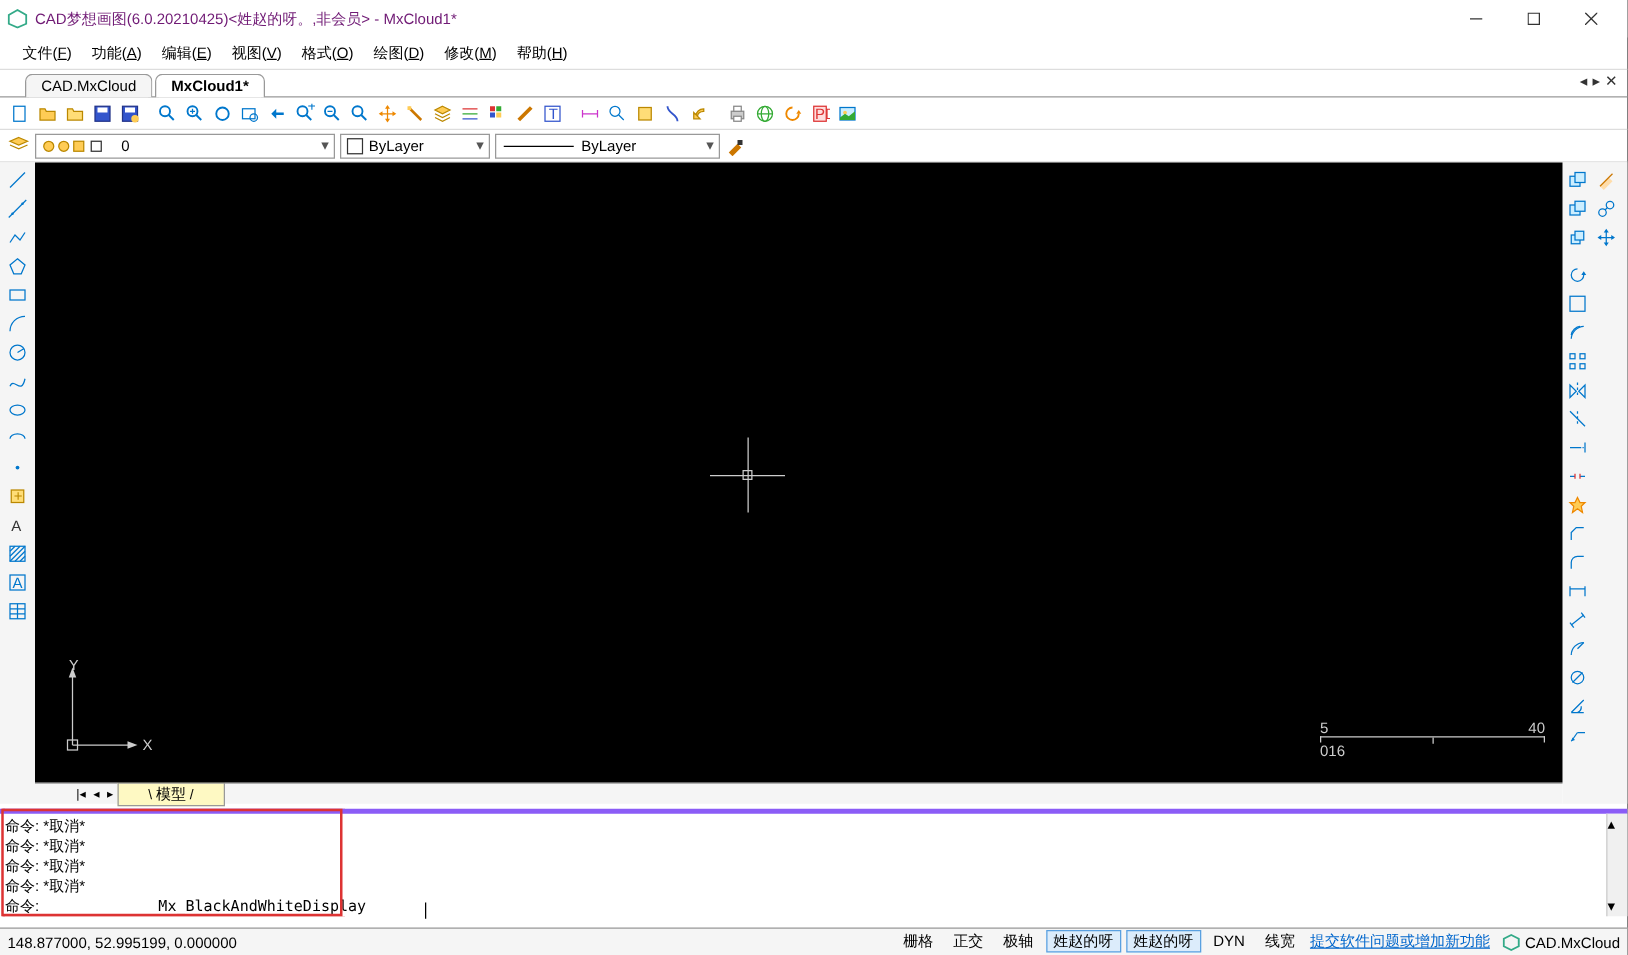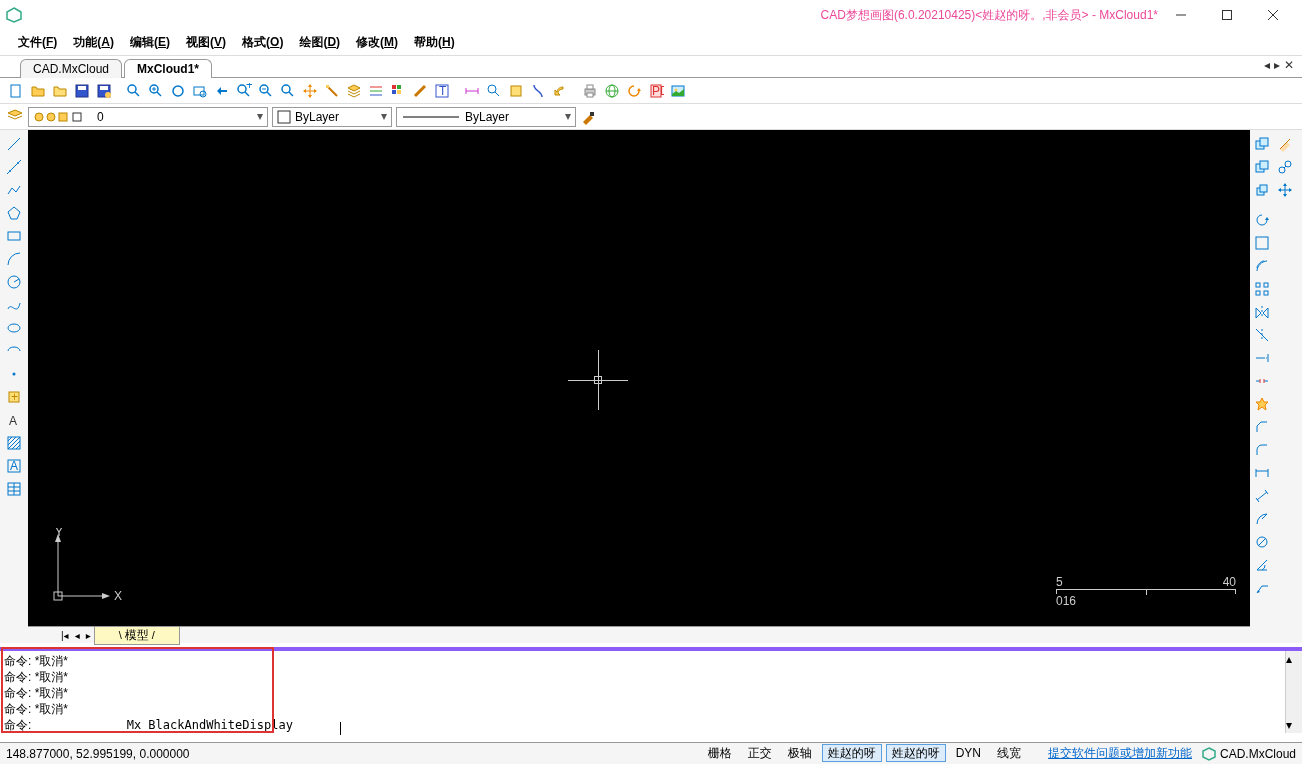--- a/index.html
+++ b/index.html
@@ -1,22 +1,22 @@
 <!DOCTYPE html>
 <html><head>
 <meta charset="utf-8">
 <style>
 * { margin: 0; padding: 0; box-sizing: border-box; font-family: "Microsoft YaHei", Arial, sans-serif; font-size: 12px; }
 body { background: #fff; width: 1302px; height: 764px; overflow: hidden; position: relative; }
 .titlebar { height: 30px; display: flex; align-items: center; padding: 0 6px; background: #fff; }
 .titlebar .logo { width: 16px; height: 16px; margin-right: 6px; color: #3a8; font-weight: bold; }
-.titlebar .title { flex: 1; color: #ec4899; text-align: right; }
+.titlebar .title { flex: 1; color: #701a75; }
 .titlebar .winbtn { width: 46px; height: 30px; display: flex; align-items: center; justify-content: center; color: #333; }
 .menubar { height: 26px; display: flex; align-items: center; padding: 0 10px; border-bottom: 1px solid #ddd; }
-.menubar .menuitem { padding: 3px 8px; cursor: pointer; font-weight: bold; }
+.menubar .menuitem { padding: 3px 8px; cursor: pointer; }
 .menubar .menuitem u { text-decoration: underline; }
 .doctabs { height: 22px; display: flex; align-items: flex-end; padding-left: 20px; border-bottom: 1px solid #999; position: relative; }
 .doctabs .tab { padding: 2px 12px; border: 1px solid #999; border-bottom: none; border-radius: 6px 6px 0 0; background: #f5f5f5; margin-right: 2px; position: relative; top: 1px; }
 .doctabs .tab.active { background: #fff; font-weight: bold; }
 .doctabs .tabctrls { position: absolute; right: 8px; top: 2px; display: flex; gap: 4px; color: #333; }
 .toolbar1 { height: 26px; display: flex; align-items: center; padding: 0 6px; border-bottom: 1px solid #ddd; gap: 2px; }
 .toolbar1 .tbtn { width: 20px; height: 20px; display: flex; align-items: center; justify-content: center; border: 1px solid transparent; }
 .toolbar2 { height: 26px; display: flex; align-items: center; padding: 0 6px; border-bottom: 1px solid #ddd; gap: 4px; }
 .toolbar2 select, .toolbar2 .combo { border: 1px solid #999; height: 20px; background: #fff; padding: 0 18px 0 4px; appearance: none; position: relative; }
 .combo::after { content: "▾"; position: absolute; right: 4px; top: 1px; color: #555; }
@@ -40,21 +40,21 @@
 .modeltabs .mtab { padding: 0 24px; border: 1px solid #999; font-size: 11px; background: #fef9c3; }
 .modeltabs .navbtn { font-size: 10px; padding: 0 3px; }
 .cmdhistory { border: 2px solid #d33; height: 86px; background: #fff; padding: 2px 4px; font-family: "SimSun", monospace; font-size: 13px; line-height: 16px; position: relative; overflow: hidden; }
 .cmdinput-row { display: flex; align-items: flex-end; gap: 46px; }
 .cmdinput-row .cursor { display: inline-block; width: 1px; height: 13px; background: #000; margin-left: 1px; animation: blink 1s infinite; position: relative; top: 2px; }
 .statusbar { height: 22px; display: flex; align-items: center; border-top: 1px solid #999; background: #f5f5f5; padding: 0 6px; }
 .statusbar .coords { flex: 0 0 auto; padding-right: 20px; }
 .statusbar .sp { flex: 1; }
 .statusbar .toggle { padding: 1px 5px; margin: 0 2px; border: 1px solid transparent; }
 .statusbar .toggle.active { border: 1px solid #5aa0e0; background: #dcecfb; }
-.statusbar .link { color: #06c; text-decoration: underline; margin-left: 19px; }
+.statusbar .link { color: #06c; text-decoration: underline; margin-left: 4px; }
 .statusbar .brand { margin-left: 10px; display: flex; align-items: center; gap: 4px; }
 svg { display: block; }
 @keyframes blink { 50% { opacity: 0; } }
 </style>
 </head>
 <body>
 
 <div class="titlebar">
   <span class="logo">
     <svg width="16" height="16">

